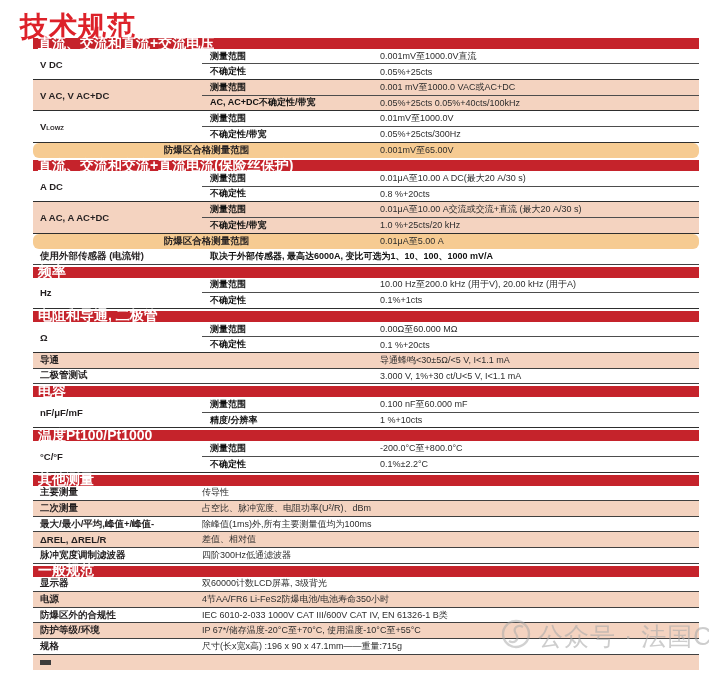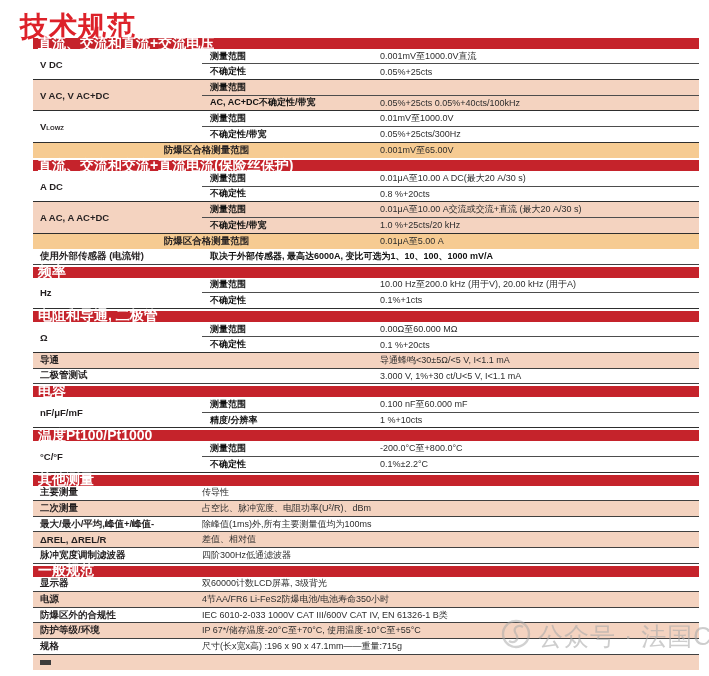--- a/index.html
+++ b/index.html
@@ -32,21 +32,21 @@
   }
   .g-label .sub-script{font-size:6px;vertical-align:sub;margin-top:4px;}
   .g-rows{flex:1;display:flex;flex-direction:column;}
   .subrow{height:31px;display:flex;align-items:center;box-sizing:border-box;}
   .subrow:first-child{border-bottom:1px solid #4d4d4d;}
   .mid{width:178px;padding-left:8px;font-weight:bold;box-sizing:border-box;color:#111;}
   .val{flex:1;color:#2d2d2d;}
   
   .row{height:15.6px;display:flex;align-items:center;border-bottom:1px solid #404040;box-sizing:border-box;}
   .c1{width:169px;padding-left:7px;font-weight:bold;font-size:9.5px;box-sizing:border-box;}
-  .row.orange{background:#f6cb92;border-bottom:none;}
+  .row.orange{background:#f6cb92;border-bottom:none;border-radius:6px;}
   .o-label{width:347px;text-align:center;font-weight:bold;font-size:9.5px;}
   .spacer{width:178px;}
   .cent{flex:1;color:#2d2d2d;}
   .wideval{flex:1;padding-left:8px;font-weight:bold;color:#111;}
   .row.partial{border-bottom:none;position:relative;}
   .row.partial .frag{position:absolute;left:7px;top:5px;width:11px;height:5px;background:#3c3c3c;}
   
   .watermark{
     position:absolute;left:500px;top:618px;display:flex;align-items:center;gap:6px;
     color:rgba(168,168,168,0.58);white-space:nowrap;pointer-events:none;z-index:5;
@@ -76,20 +76,21 @@
         </div>
       </div>
     </div>
     <div class="group bg-pink">
       <div class="g-label">
         <span>V AC, V AC+DC</span>
       </div>
       <div class="g-rows">
         <div class="subrow">
           <div class="mid">测量范围</div>
+          <div class="val">0.001 mV至1000.0 VAC或AC+DC</div>
         </div>
         <div class="subrow">
           <div class="mid">AC, AC+DC不确定性/带宽</div>
           <div class="val">0.05%+25cts 0.05%+40cts/100kHz</div>
         </div>
       </div>
     </div>
     <div class="group bg-white">
       <div class="g-label">
         <span>V</span>

